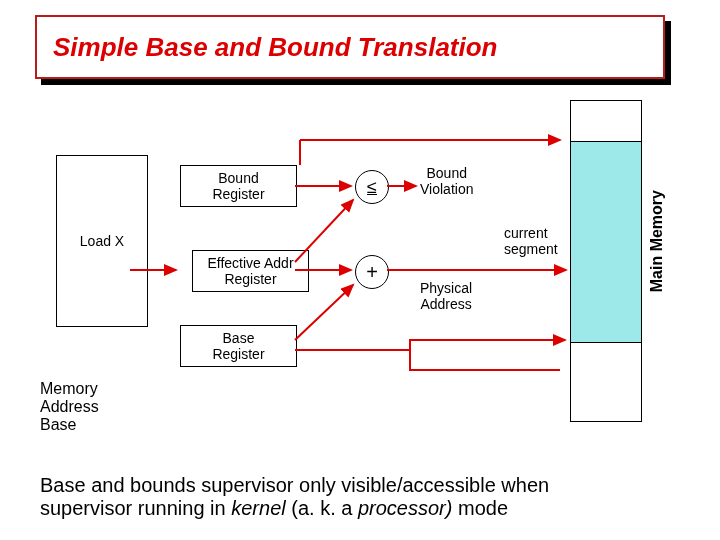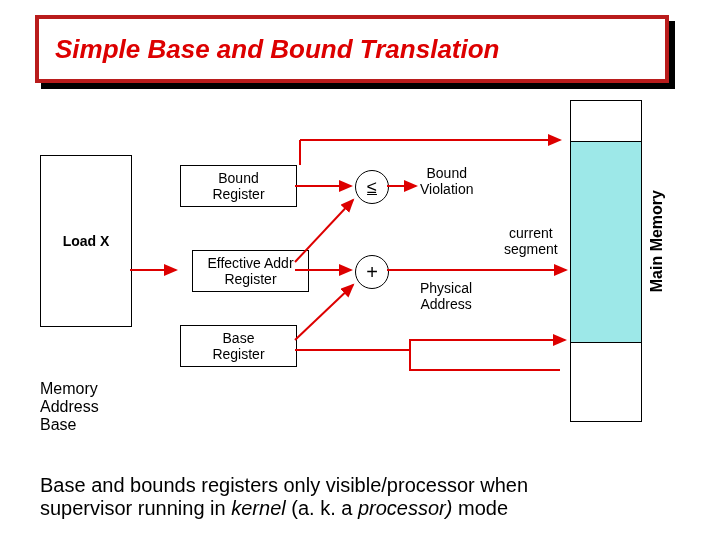--- a/index.html
+++ b/index.html
@@ -1,33 +1,33 @@
 <!DOCTYPE html>
 <html><head>
 <meta charset="utf-8">
 <style>
 body{margin:0;font-family:Arial,Helvetica,sans-serif;background:#fff;width:720px;height:540px;position:relative}
-.titlebox{position:absolute;left:35px;top:15px;width:610px;height:60px;border:4px solid #b91c1c;background:#fff;box-shadow:6px 6px 0 #000;display:flex;align-items:center;padding-left:16px}
+.titlebox{position:absolute;left:35px;top:15px;width:610px;height:60px;border:2px solid #b91c1c;background:#fff;box-shadow:6px 6px 0 #000;display:flex;align-items:center;padding-left:16px}
 .titlebox span{color:#d00;font:italic bold 26px Arial}
 .box{position:absolute;border:1px solid #000;background:#fff;display:flex;align-items:center;justify-content:center;text-align:center;font:14px Arial}
 .lbl{position:absolute;font:14px Arial;text-align:center}
 .big{font:16px Arial}
 .vlbl{position:absolute;writing-mode:vertical-rl;transform:rotate(180deg);font:16px Arial;font-weight:bold}
 line{stroke:#d00;stroke-width:2}
 .caption{position:absolute;left:40px;bottom:20px;right:40px;font:20px Arial}
 .caption em{}
 </style>
 </head>
 <body>
 
 <div class="titlebox">
     <span>Simple Base and Bound Translation</span>
   </div>
 
-<div class="box" style="left:40px;top:155px;width:90px;height:170px;font-weight:bold">
+<div class="box" style="left:56px;top:155px;width:90px;height:170px;font-weight:normal">
     <span>Load X</span>
   </div>
 
 <div class="box" style="left:180px;top:165px;width:115px;height:40px;white-space:pre-line"><span>Bound
 Register</span></div>
 <div class="box" style="left:192px;top:250px;width:115px;height:40px;white-space:pre-line"><span>Effective Addr
 Register</span></div>
 <div class="box" style="left:180px;top:325px;width:115px;height:40px;white-space:pre-line"><span>Base
 Register</span></div>
 
@@ -39,21 +39,21 @@
   </div>
 
 <div class="lbl" style="left:420px;top:165px;white-space:pre-line">Bound
 Violation</div>
 <div class="lbl" style="left:420px;top:280px;white-space:pre-line">Physical
 Address</div>
 
 <div style="position:absolute;left:570px;top:100px;width:70px;height:320px;border:1px solid #000">
   <div style="position:absolute;left:0;top:40px;width:100%;height:200px;background:#9de8e8;border-top:1px solid #000;border-bottom:1px solid #000"></div>
 </div>
-<div class="lbl" style="left:504px;top:225px;white-space:pre-line;text-align:center">current
+<div class="lbl" style="left:504px;top:225px;white-space:pre-line;text-align:left">current
 segment</div>
 <div class="vlbl" style="left:648px;top:190px">Main Memory</div>
 
 <div class="lbl big" style="left:40px;top:380px">Memory</div>
 <div class="lbl big" style="left:40px;top:398px">Address</div>
 <div class="lbl big" style="left:40px;top:416px">Base</div>
 
 <svg style="position:absolute;left:0;top:0;width:720px;height:540px;pointer-events:none">
 <defs>
       <marker id="ah" markerWidth="8" markerHeight="8" refX="6" refY="3" orient="auto">
@@ -77,15 +77,15 @@
 
 <polyline points="295,350 410,350 410,370 560,370" fill="none" stroke="#d00" stroke-width="2"></polyline>
 <line x1="555" y1="340" x2="565" y2="340" marker-end="url(#ah)"></line>
 <polyline points="410,370 410,340 560,340" fill="none" stroke="#d00" stroke-width="2"></polyline>
 
 <polyline points="300,140 560,140" fill="none" stroke="#d00" stroke-width="2" marker-end="url(#ah)"></polyline>
 <line x1="300" y1="140" x2="300" y2="165"></line>
 </svg>
 
 <div class="caption">
-<span>Base and bounds registers only visible/processor when</span><br>
+<span>Base and bounds supervisor only visible/accessible when</span><br>
 <span>supervisor running in </span><em>kernel</em><span> (a. k. a </span><em>processor)</em><span> mode</span>
 </div>
 
 </body></html>

